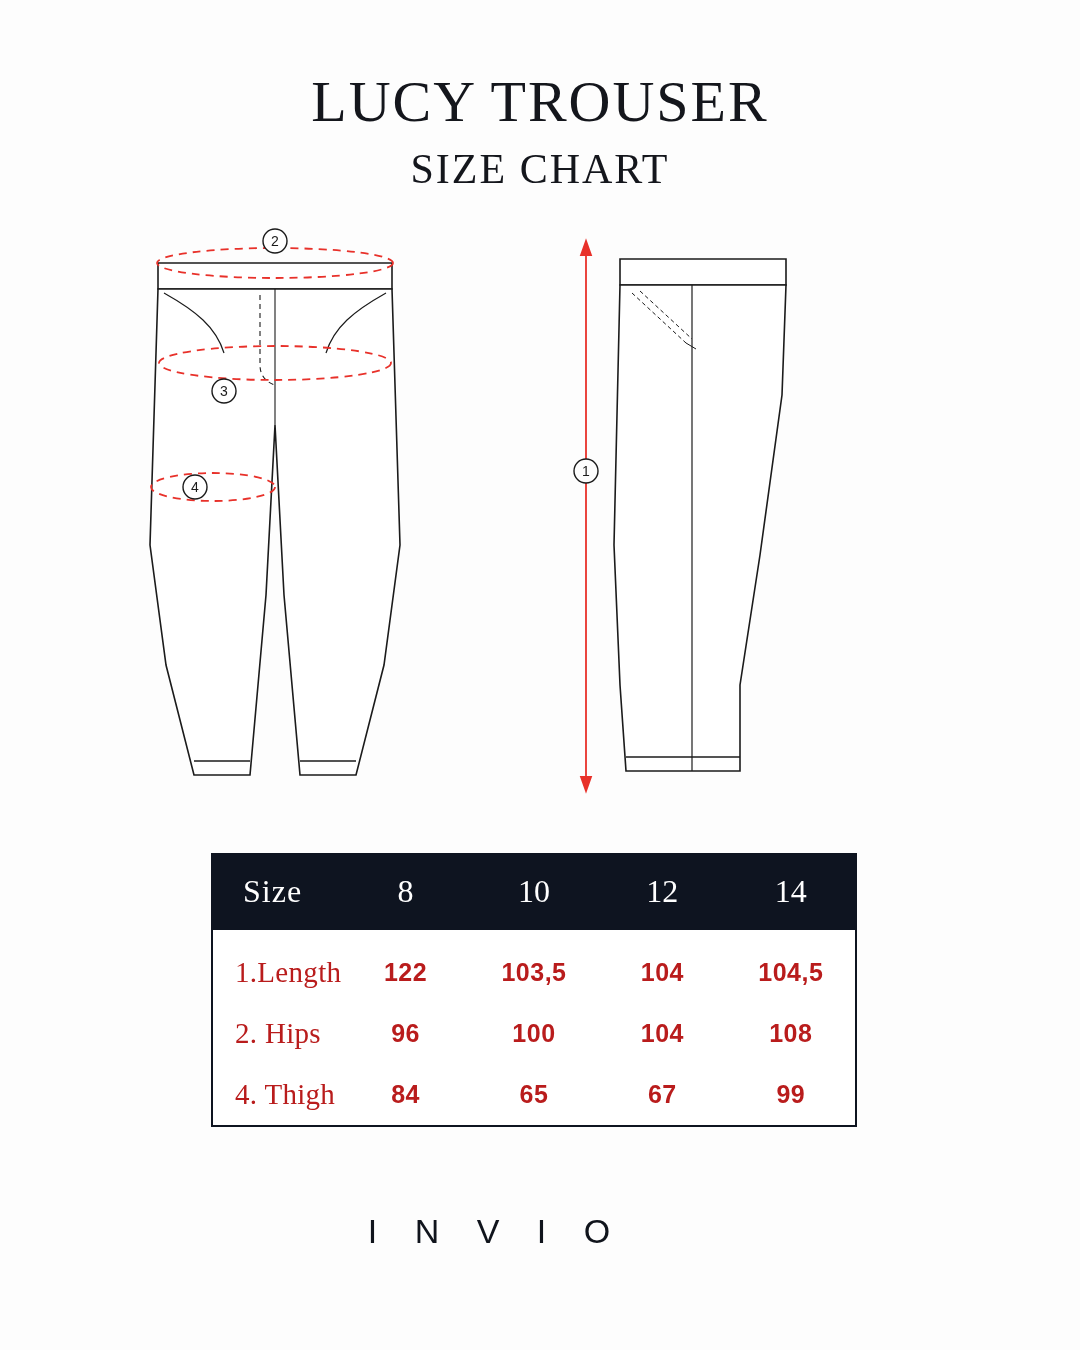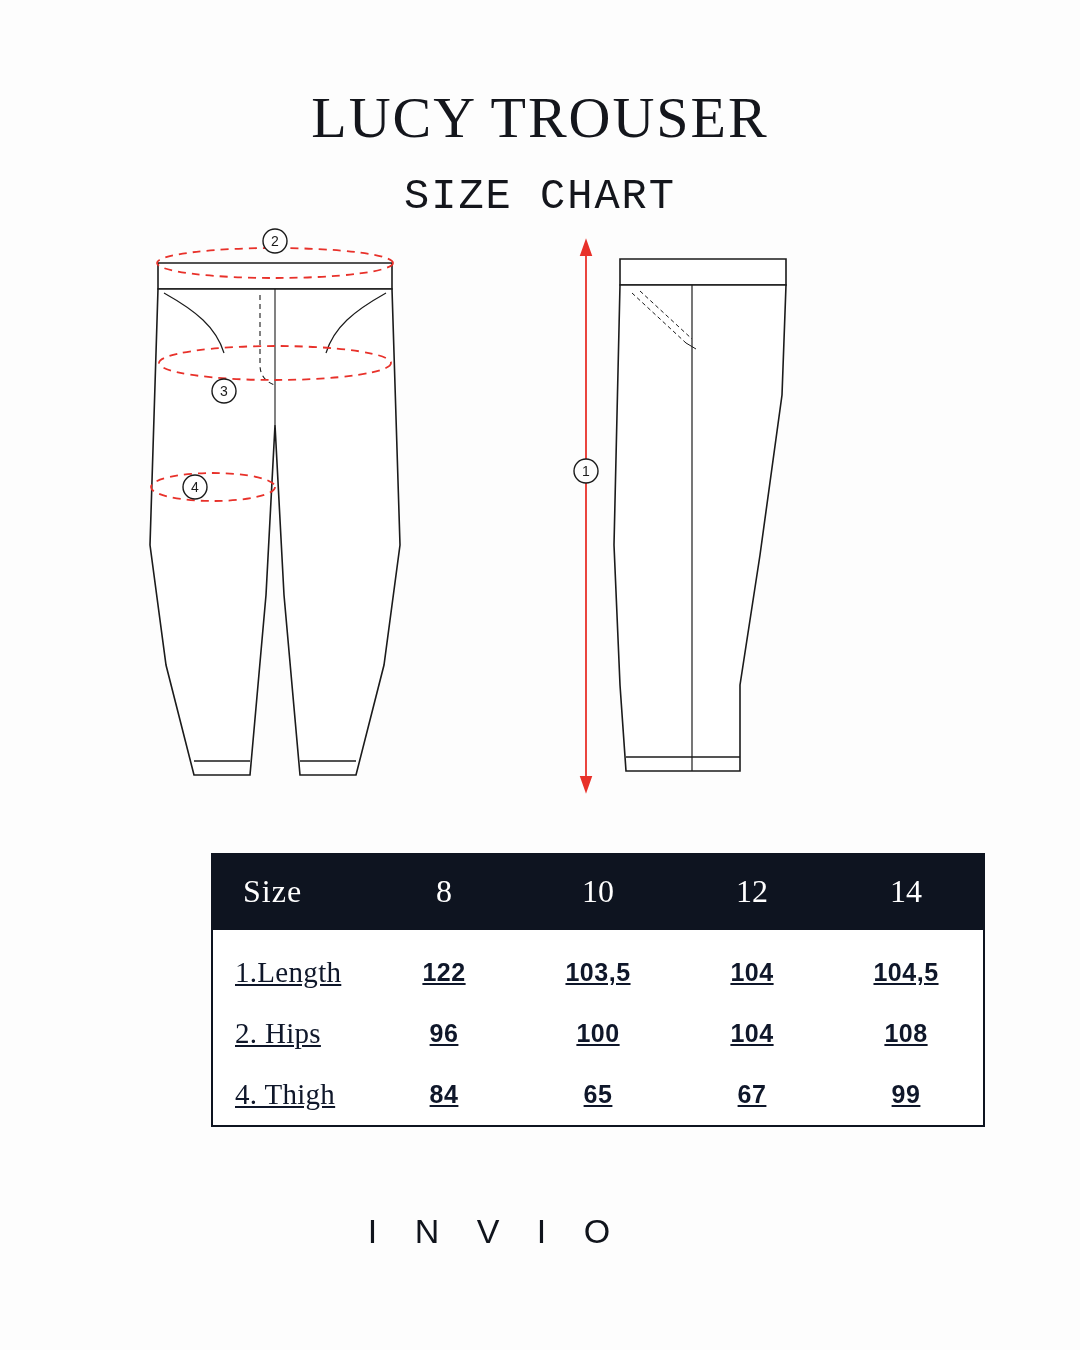--- a/index.html
+++ b/index.html
@@ -28,50 +28,50 @@
     left: 0;
     width: 1080px;
     text-align: center;
   }
   .main-title {
     font-family: "Liberation Serif", serif;
     font-size: 58px;
     letter-spacing: 2px;
     color: #14161c;
     line-height: 1.05;
-    margin: 16px;
+    margin: 0;
     font-weight: 400;
   }
   .sub-title {
-    font-family: Liberation Mono, monospace;
+    font-family: Liberation Serif, serif;
     font-size: 42px;
     letter-spacing: 2px;
     color: #14161c;
-    margin-top: 24px;
+    margin-top: 12px;
     font-weight: 300;
   }
 
   
   .illustration {
     position: absolute;
     top: 215px;
     left: 120px;
     width: 840px;
     height: 600px;
   }
   .illustration svg {
     display: block;
   }
 
   
   .table-wrap {
     position: absolute;
     top: 853px;
     left: 211px;
-    width: 774px;
+    width: 646px;
     border: 2px solid #0e1420;
     background: #ffffff;
     box-sizing: border-box;
   }
   table.size-chart {
     width: 100%;
     border-collapse: collapse;
     table-layout: fixed;
   }
   table.size-chart thead th {
@@ -85,25 +85,24 @@
   }
   table.size-chart thead th.label-col {
     text-align: left;
     padding-left: 30px;
     letter-spacing: 1px;
   }
   table.size-chart tbody td {
     font-family: "Liberation Sans", sans-serif;
     font-size: 25px;
     font-weight: 700;
-    color: #0f172a;
+    color: #b91c1c;
     text-align: center;
     padding: 14px 0 14px 0;
     letter-spacing: 0.5px;
-    text-decoration: underline;
   }
   table.size-chart tbody td.label-col {
     font-family: "Liberation Serif", serif;
     font-weight: 400;
     font-size: 29px;
     text-align: left;
     padding-left: 22px;
     letter-spacing: 0.3px;
   }
   table.size-chart tbody tr:first-child td {

